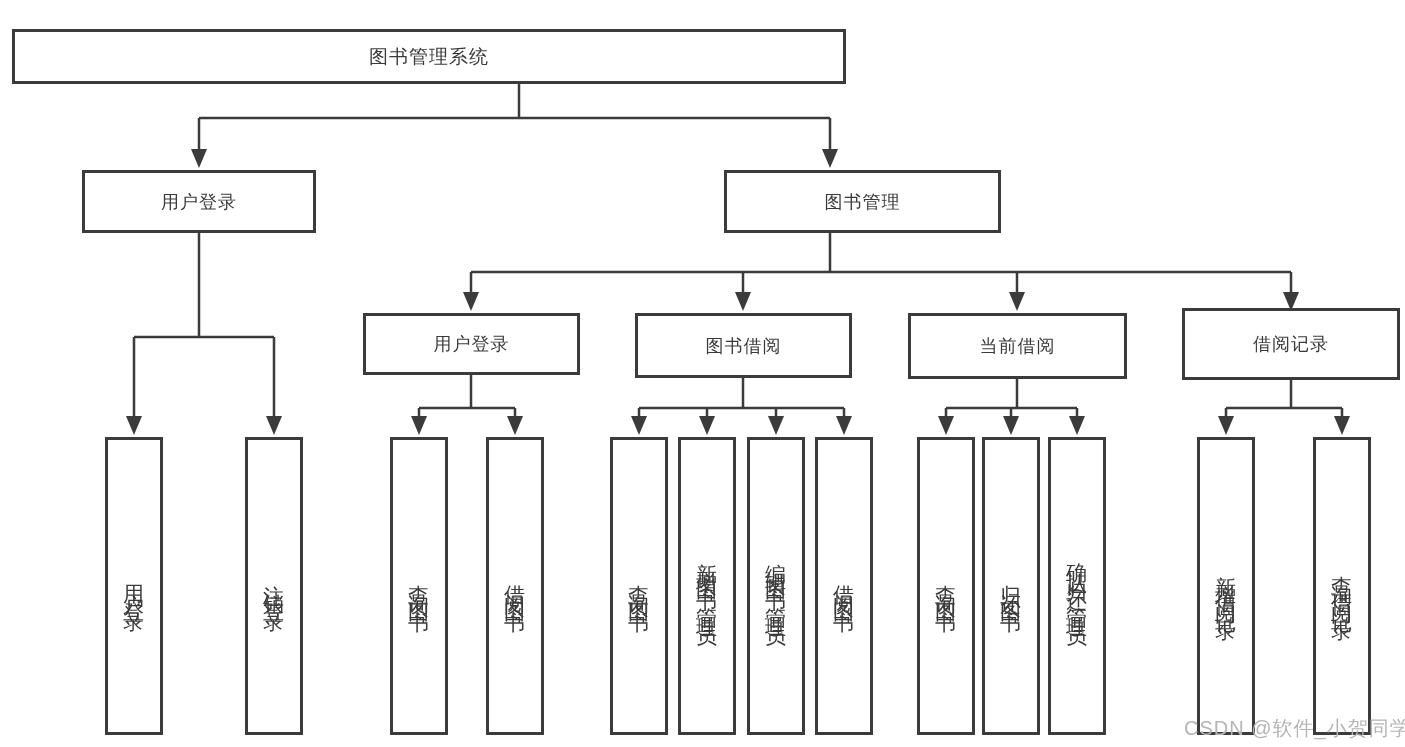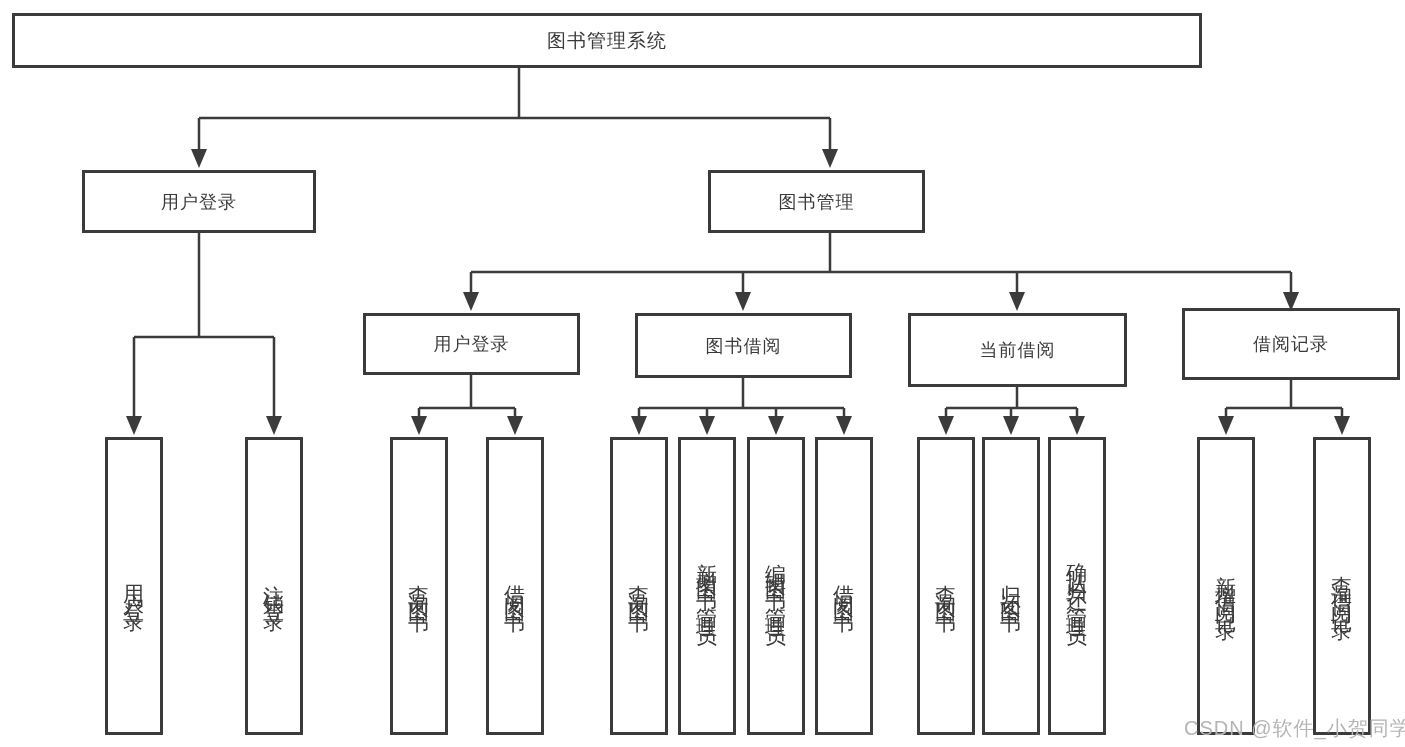--- a/index.html
+++ b/index.html
@@ -97,28 +97,28 @@
       <polygon points="776,435 768,416 784,416"></polygon>
       <polygon points="844,435 836,416 852,416"></polygon>
       <polygon points="946,435 938,416 954,416"></polygon>
       <polygon points="1011,435 1003,416 1019,416"></polygon>
       <polygon points="1077,435 1069,416 1085,416"></polygon>
       <polygon points="1226,435 1218,416 1234,416"></polygon>
       <polygon points="1342,435 1334,416 1350,416"></polygon>
     </g>
   </svg>
 
-  <div class="node h-node root-node" style="left:12px; top:13px; width:1190px; height:55px;">图书管理系统</div>
+  <div class="node h-node root-node" style="left:12px; top:29px; width:834px; height:55px;">图书管理系统</div>
 
   <div class="node h-node" style="left:82px; top:170px; width:234px; height:63px;">用户登录</div>
-  <div class="node h-node" style="left:708px; top:170px; width:217px; height:63px;">图书管理</div>
+  <div class="node h-node" style="left:724px; top:170px; width:277px; height:63px;">图书管理</div>
 
   <div class="node h-node" style="left:363px; top:313px; width:217px; height:62px;">用户登录</div>
   <div class="node h-node" style="left:635px; top:313px; width:217px; height:65px;">图书借阅</div>
-  <div class="node h-node" style="left:908px; top:313px; width:219px; height:74px;">当前借阅</div>
+  <div class="node h-node" style="left:908px; top:313px; width:219px; height:66px;">当前借阅</div>
   <div class="node h-node" style="left:1182px; top:308px; width:218px; height:72px;">借阅记录</div>
 
   <div class="node v-node" style="left:105px; top:437px; width:58px; height:298px;">用户登录</div>
   <div class="node v-node" style="left:245px; top:437px; width:58px; height:298px;">注销登录</div>
 
   <div class="node v-node" style="left:390px; top:437px; width:58px; height:298px;">查询图书</div>
   <div class="node v-node" style="left:486px; top:437px; width:58px; height:298px;">借阅图书</div>
 
   <div class="node v-node" style="left:610px; top:437px; width:58px; height:298px;">查询图书</div>
   <div class="node v-node" style="left:678px; top:437px; width:58px; height:298px;">新增图书（管理员）</div>

